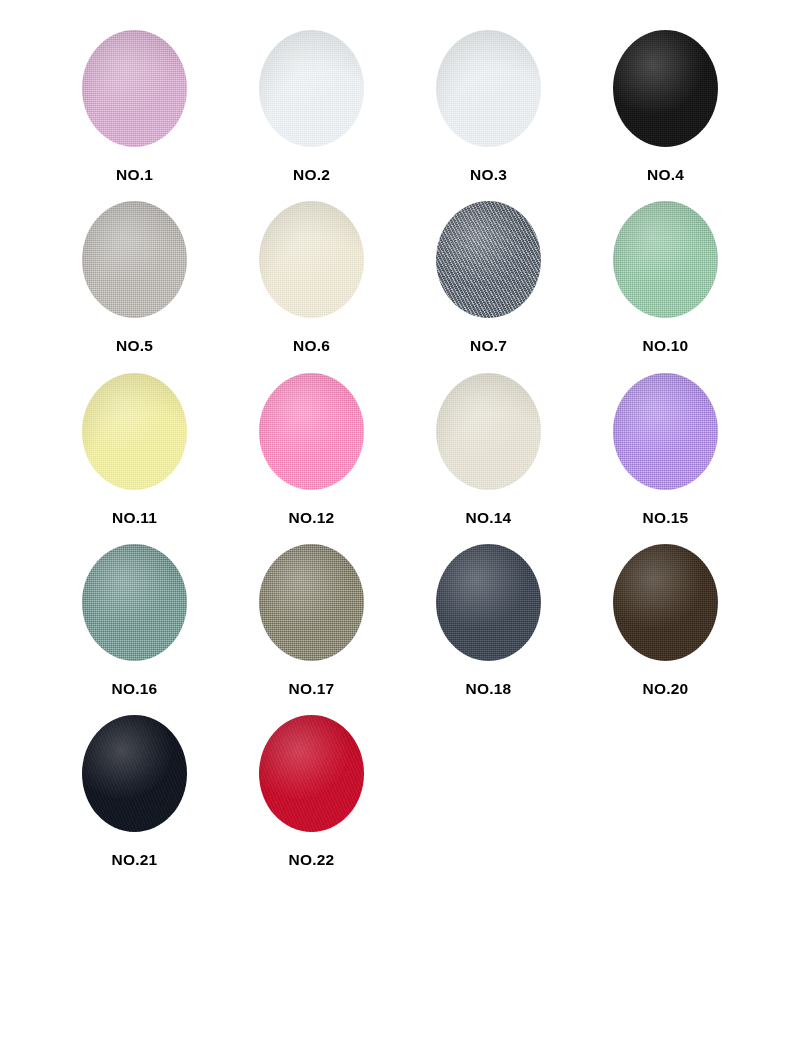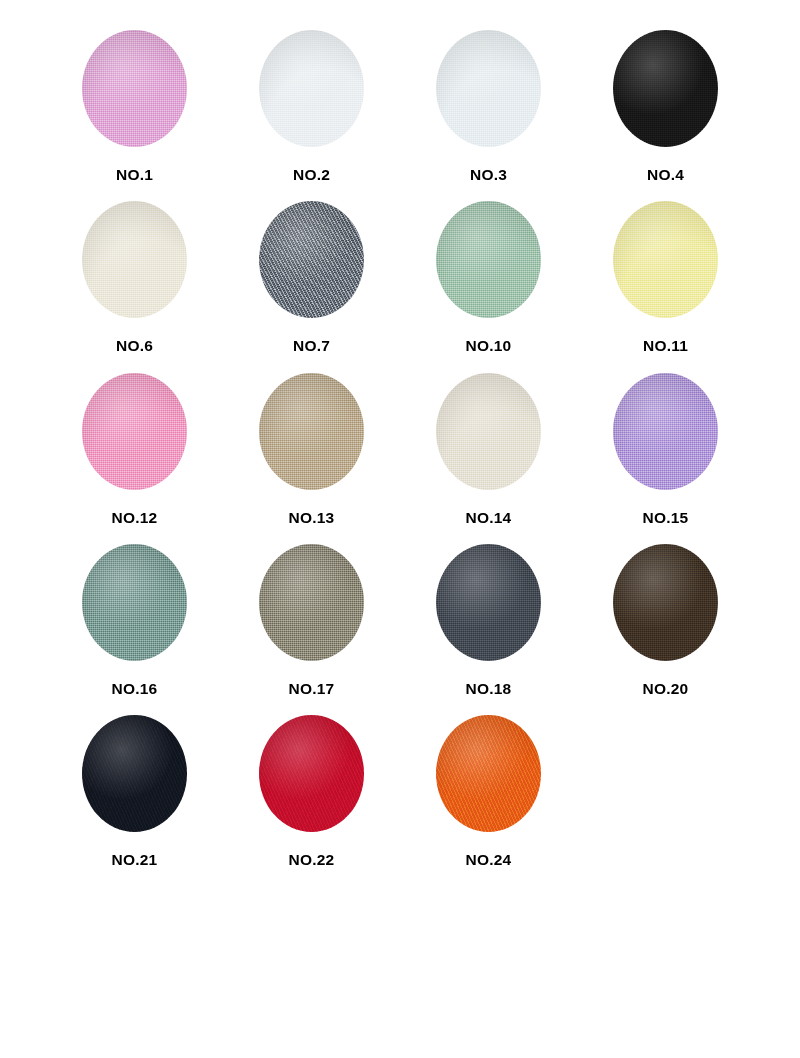--- a/index.html
+++ b/index.html
@@ -142,20 +142,27 @@
       <div class="swatch-label">NO.3</div>
     </div>
     <div class="swatch-cell">
       <div class="swatch-disc tex-weave" style="background-color: rgb(22, 22, 22);">
         <div class="weave"></div>
         <div class="shade"></div>
       </div>
       <div class="swatch-label">NO.4</div>
     </div>
     <div class="swatch-cell">
+      <div class="swatch-disc tex-weave" style="background-color: rgb(181, 178, 173);">
+        <div class="weave"></div>
+        <div class="shade"></div>
+      </div>
+      <div class="swatch-label">NO.5</div>
+    </div>
+    <div class="swatch-cell">
       <div class="swatch-disc tex-weave" style="background-color: rgb(233, 229, 214);">
         <div class="weave"></div>
         <div class="shade"></div>
       </div>
       <div class="swatch-label">NO.6</div>
     </div>
     <div class="swatch-cell">
       <div class="swatch-disc tex-heather" style="background-color: rgb(125, 132, 140);">
         <div class="weave"></div>
         <div class="shade"></div>
@@ -177,27 +184,20 @@
       <div class="swatch-label">NO.11</div>
     </div>
     <div class="swatch-cell">
       <div class="swatch-disc tex-weave" style="background-color: rgb(238, 146, 189);">
         <div class="weave"></div>
         <div class="shade"></div>
       </div>
       <div class="swatch-label">NO.12</div>
     </div>
     <div class="swatch-cell">
-      <div class="swatch-disc tex-weave" style="background-color: rgb(181, 163, 132);">
-        <div class="weave"></div>
-        <div class="shade"></div>
-      </div>
-      <div class="swatch-label">NO.13</div>
-    </div>
-    <div class="swatch-cell">
       <div class="swatch-disc tex-weave" style="background-color: rgb(227, 222, 208);">
         <div class="weave"></div>
         <div class="shade"></div>
       </div>
       <div class="swatch-label">NO.14</div>
     </div>
     <div class="swatch-cell">
       <div class="swatch-disc tex-weave" style="background-color: rgb(169, 142, 214);">
         <div class="weave"></div>
         <div class="shade"></div>
@@ -239,20 +239,13 @@
       </div>
       <div class="swatch-label">NO.21</div>
     </div>
     <div class="swatch-cell">
       <div class="swatch-disc tex-twill" style="background-color: rgb(200, 16, 46);">
         <div class="weave"></div>
         <div class="shade"></div>
       </div>
       <div class="swatch-label">NO.22</div>
     </div>
-    <div class="swatch-cell">
-      <div class="swatch-disc tex-twill" style="background-color: rgb(232, 100, 26);">
-        <div class="weave"></div>
-        <div class="shade"></div>
-      </div>
-      <div class="swatch-label">NO.24</div>
-    </div>
   </div>
 
 </body></html>

